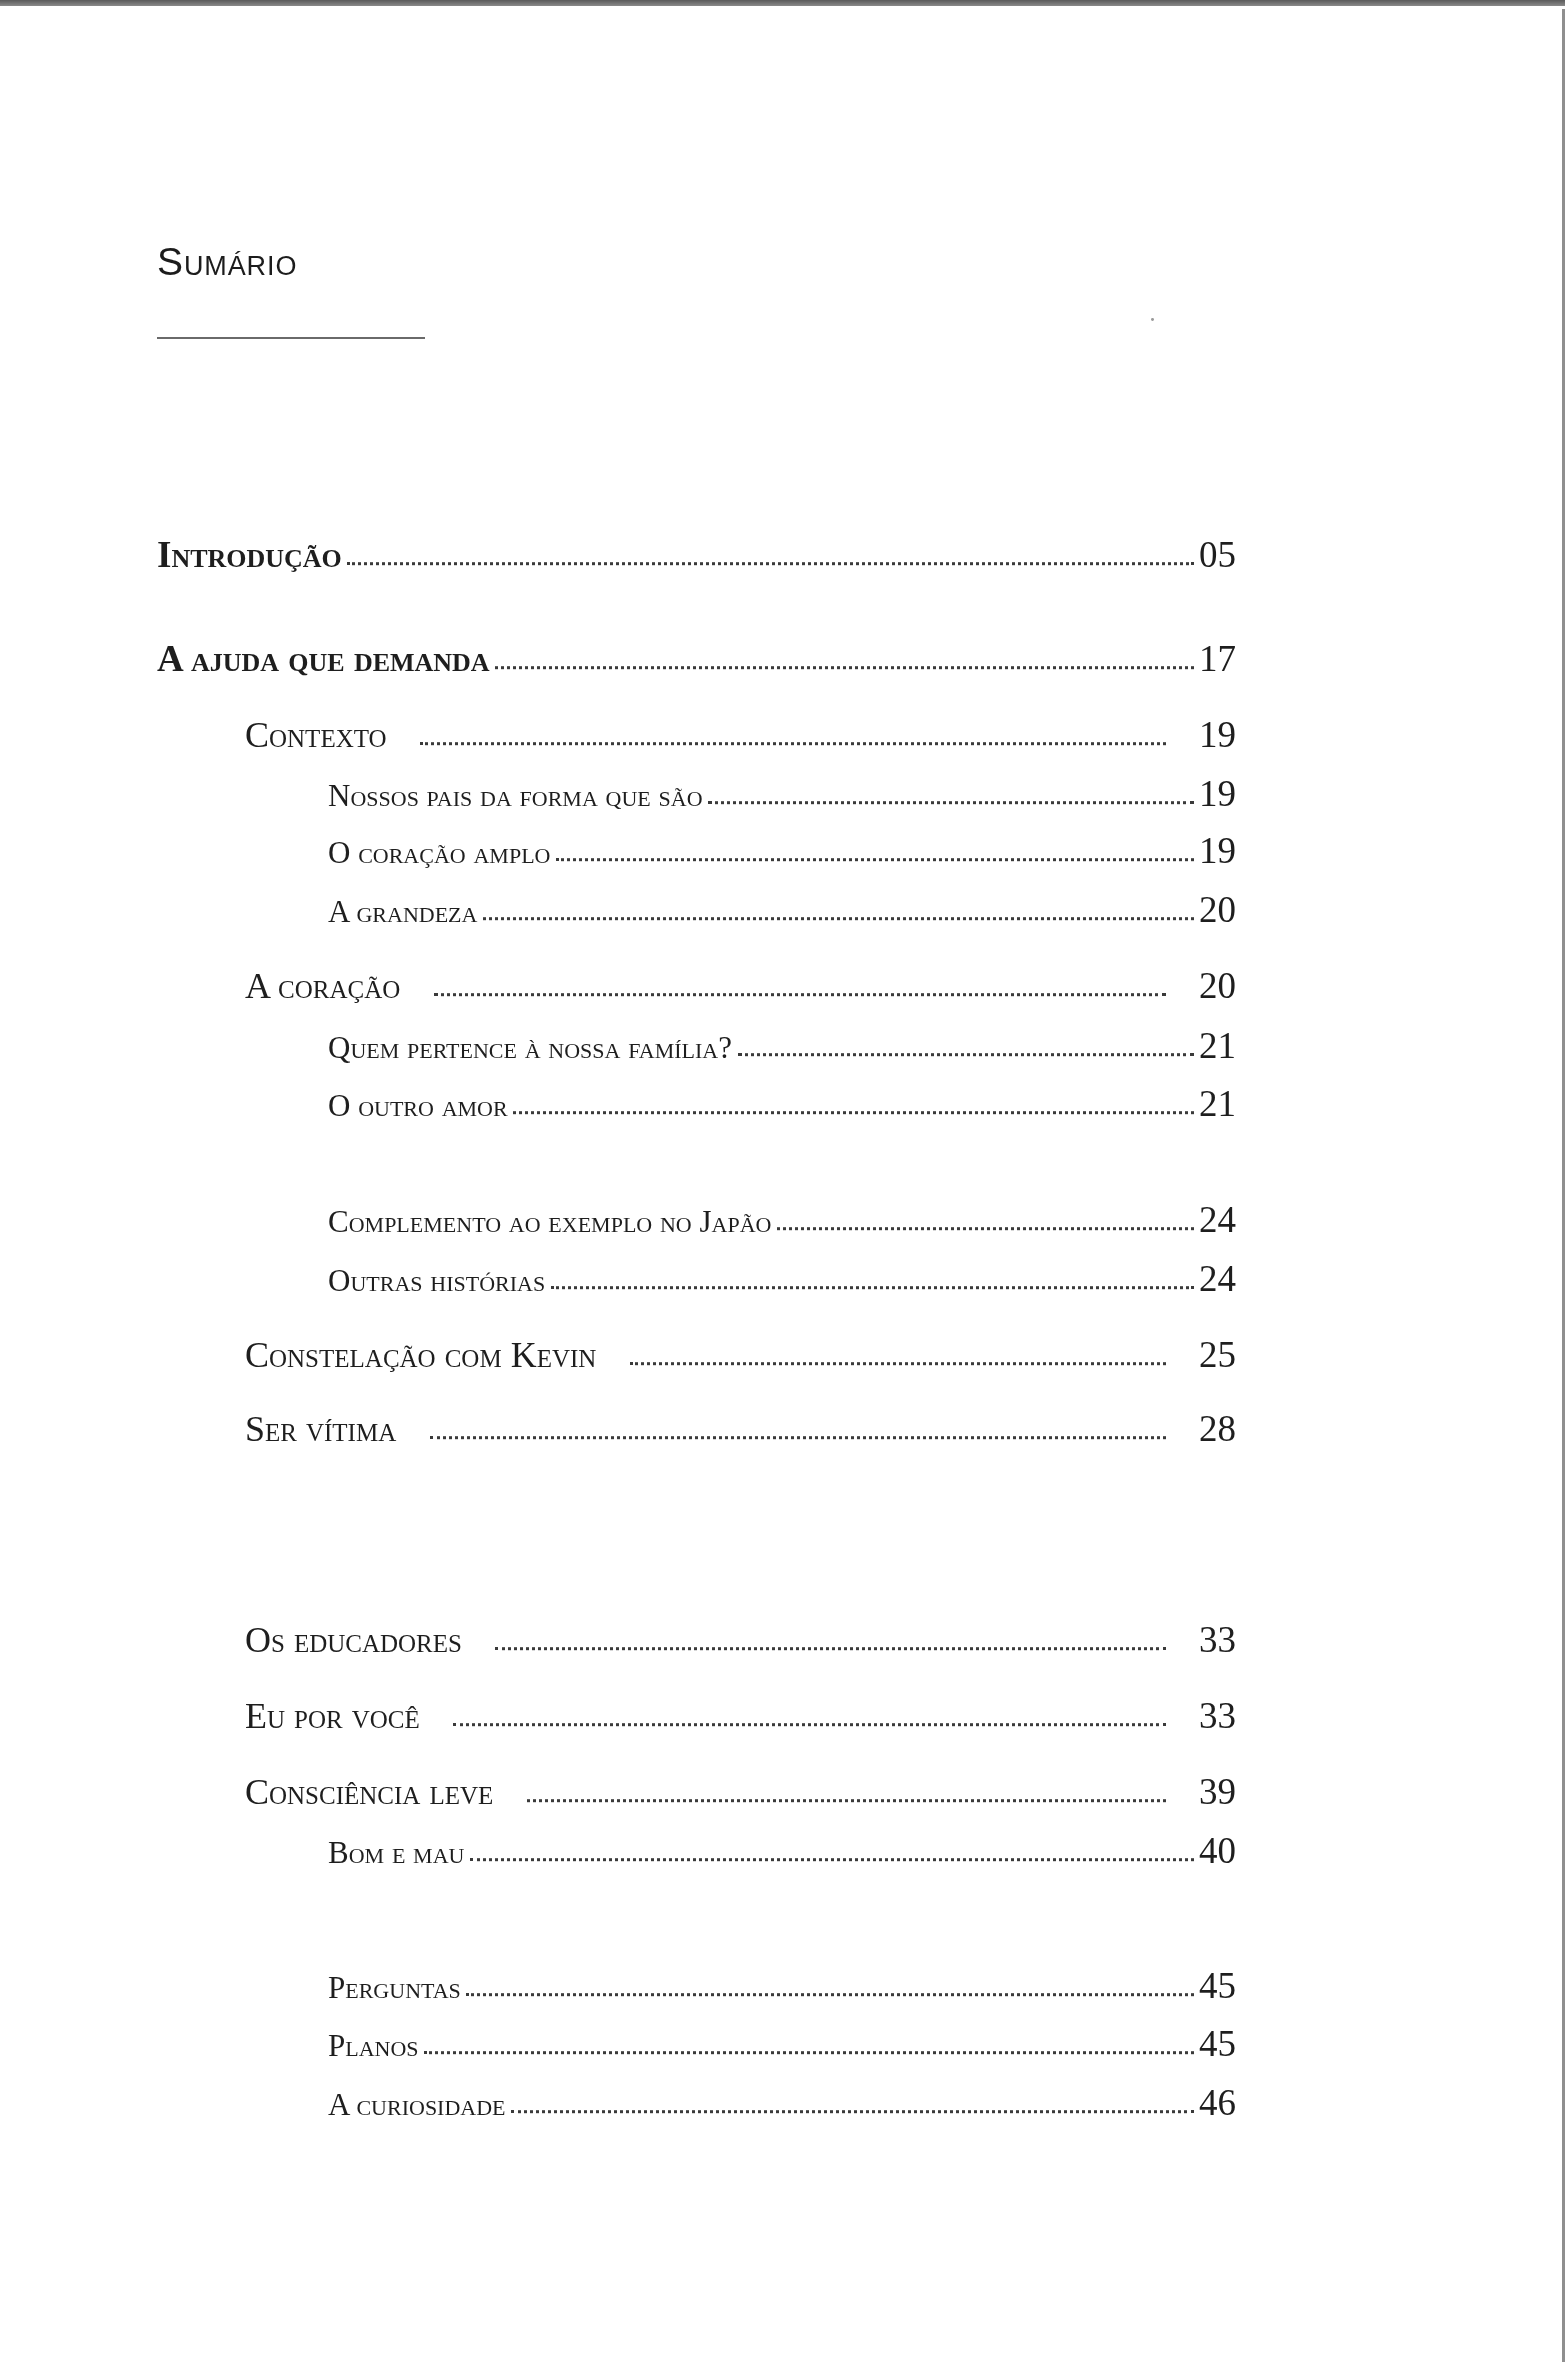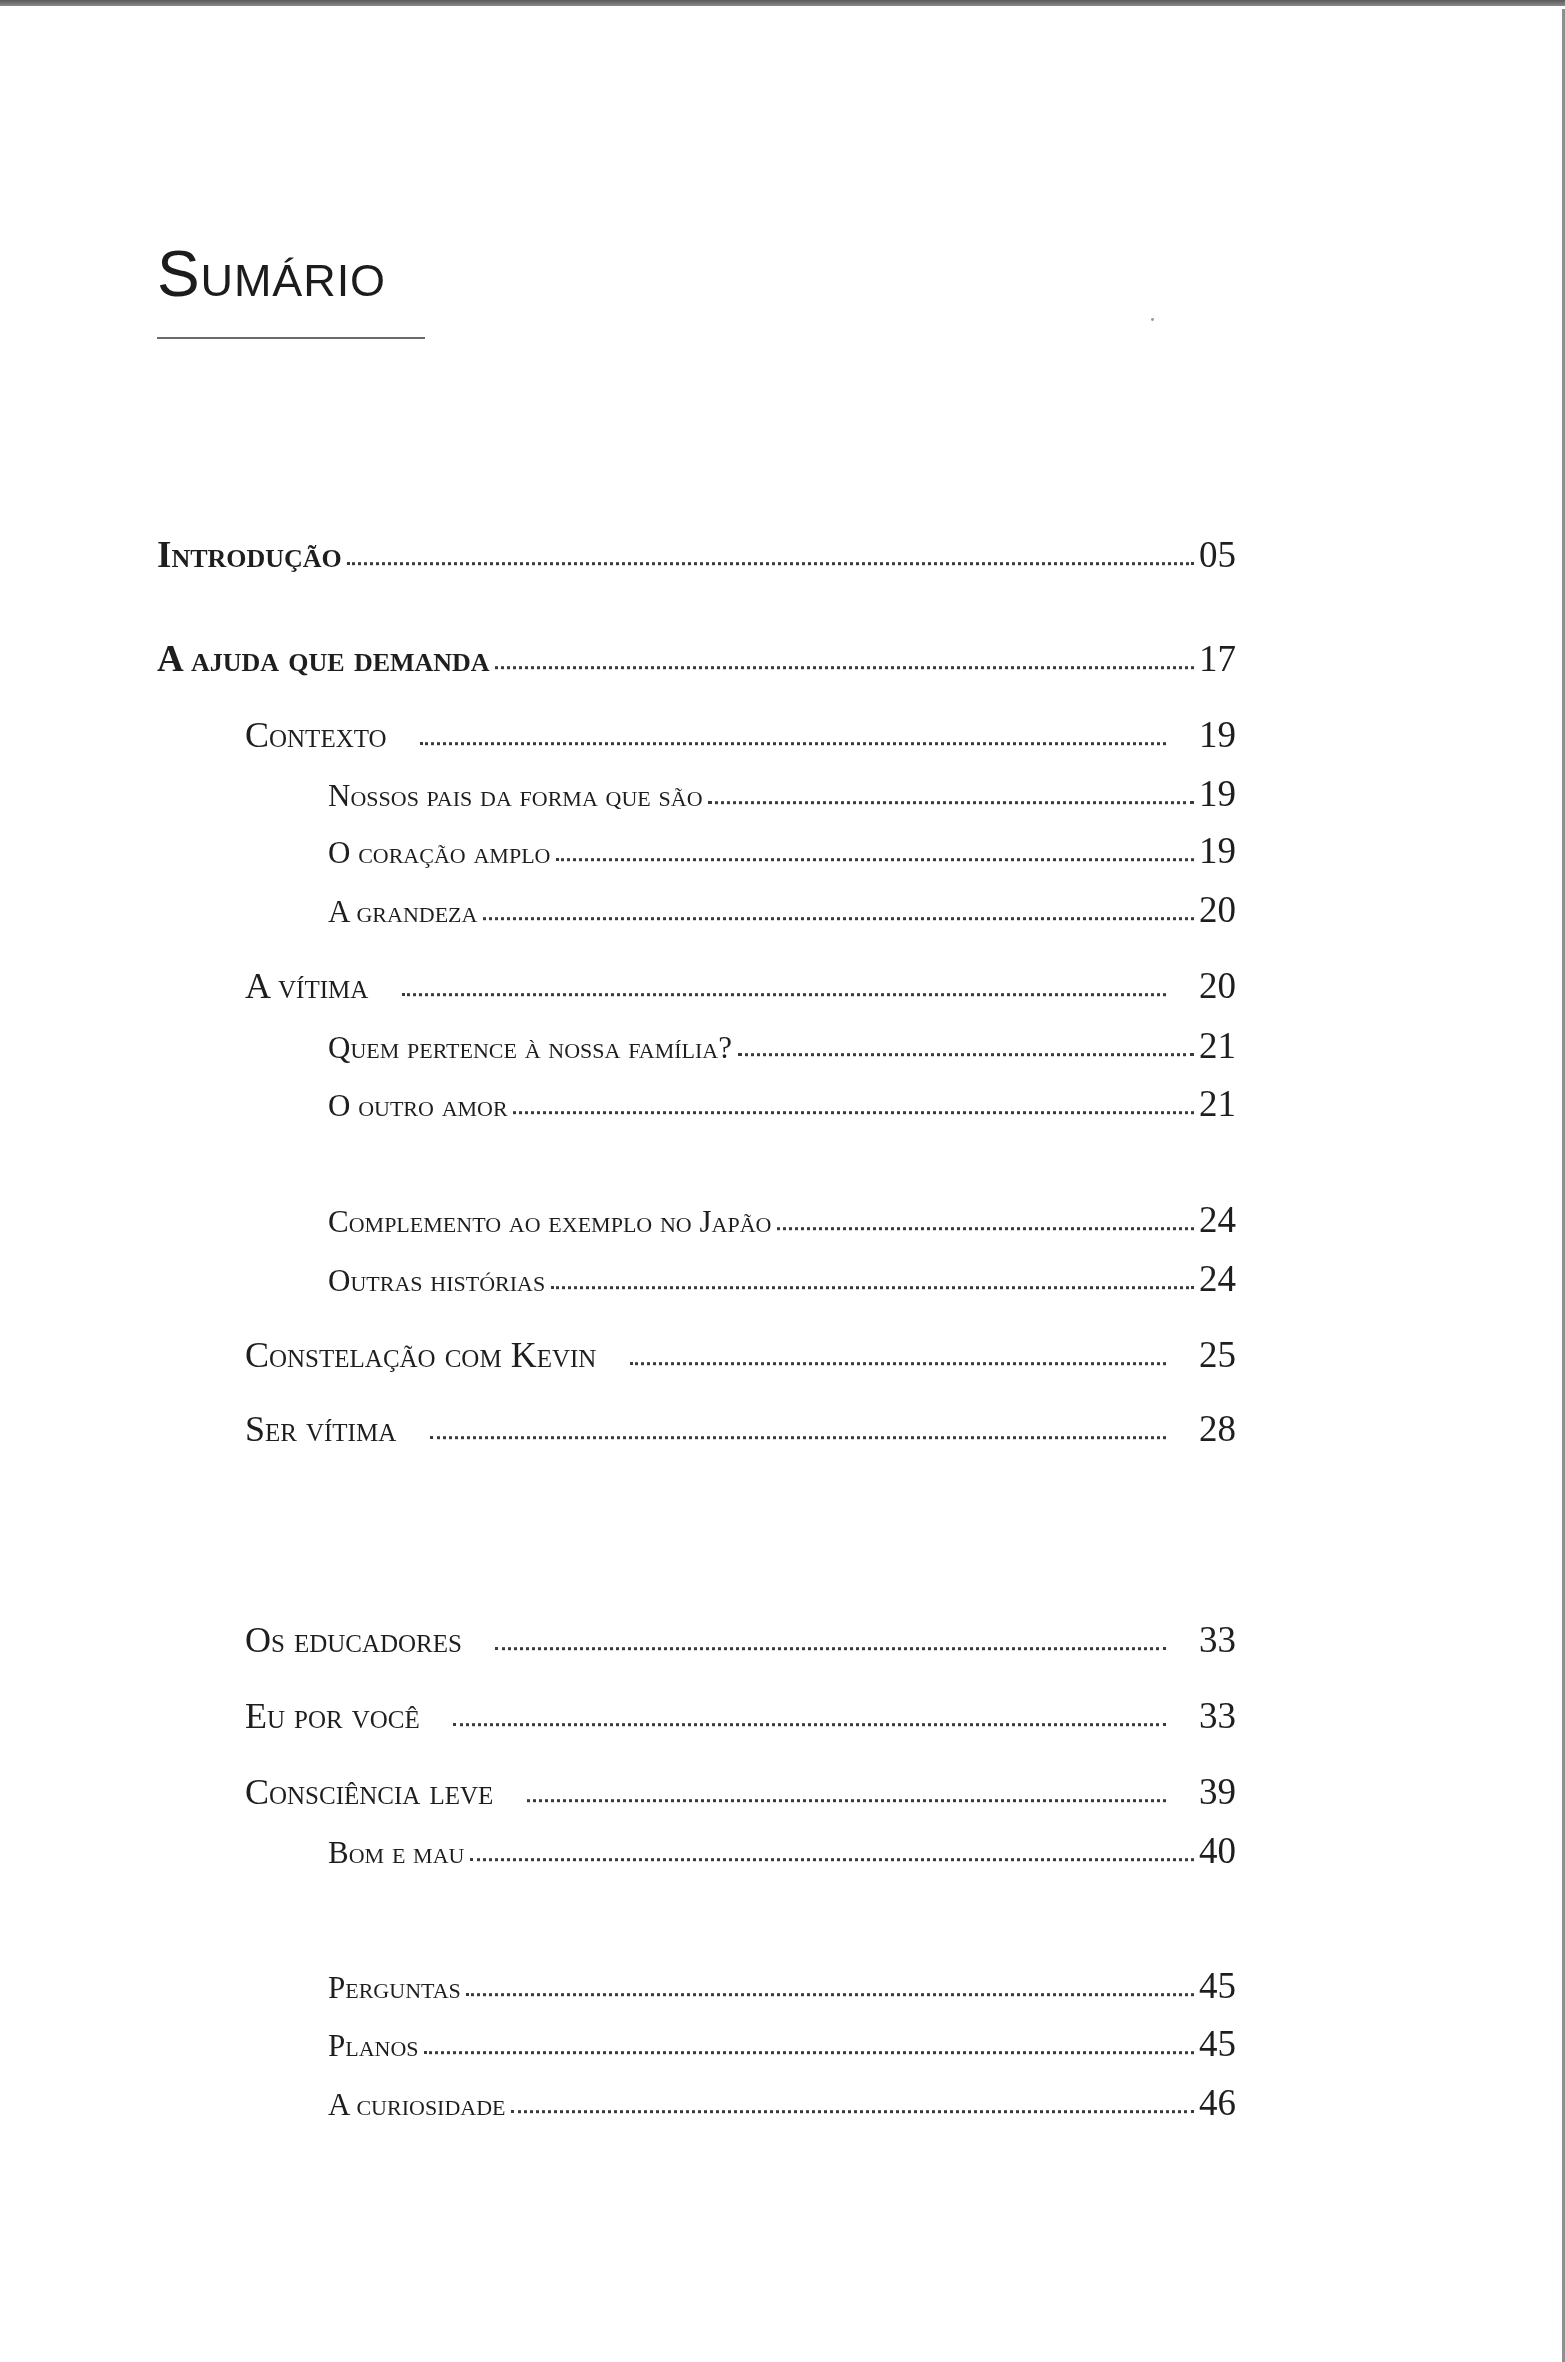--- a/index.html
+++ b/index.html
@@ -32,21 +32,21 @@
       position: absolute;
       left: 0; top: 0;
       width: 1565px;
       height: 2363px;
     }
     .title {
       position: absolute;
       left: 157px;
       top: 242px;
       font-family: "Liberation Sans", "DejaVu Sans", sans-serif;
-      font-size: 64px;
+      font-size: 39px;
       font-variant: small-caps;
       letter-spacing: 0.9px;
       color: #1c1c1c;
       font-weight: normal;
       margin: 0;
       line-height: 1;
     }
     .title-rule {
       position: absolute;
       left: 157px;
@@ -138,21 +138,21 @@
       <span class="toc-label">O coração amplo</span>
       <span class="toc-leader"></span>
       <span class="toc-page">19</span>
     </li>
     <li class="toc-entry lvl2" style="top:888px">
       <span class="toc-label">A grandeza</span>
       <span class="toc-leader"></span>
       <span class="toc-page">20</span>
     </li>
     <li class="toc-entry lvl1" style="top:964px">
-      <span class="toc-label">A vítima</span>
+      <span class="toc-label">A coração</span>
       <span class="toc-leader"></span>
       <span class="toc-page">20</span>
     </li>
     <li class="toc-entry lvl2" style="top:1024px">
       <span class="toc-label">Quem pertence à nossa família?</span>
       <span class="toc-leader"></span>
       <span class="toc-page">21</span>
     </li>
     <li class="toc-entry lvl2" style="top:1082px">
       <span class="toc-label">O outro amor</span>

